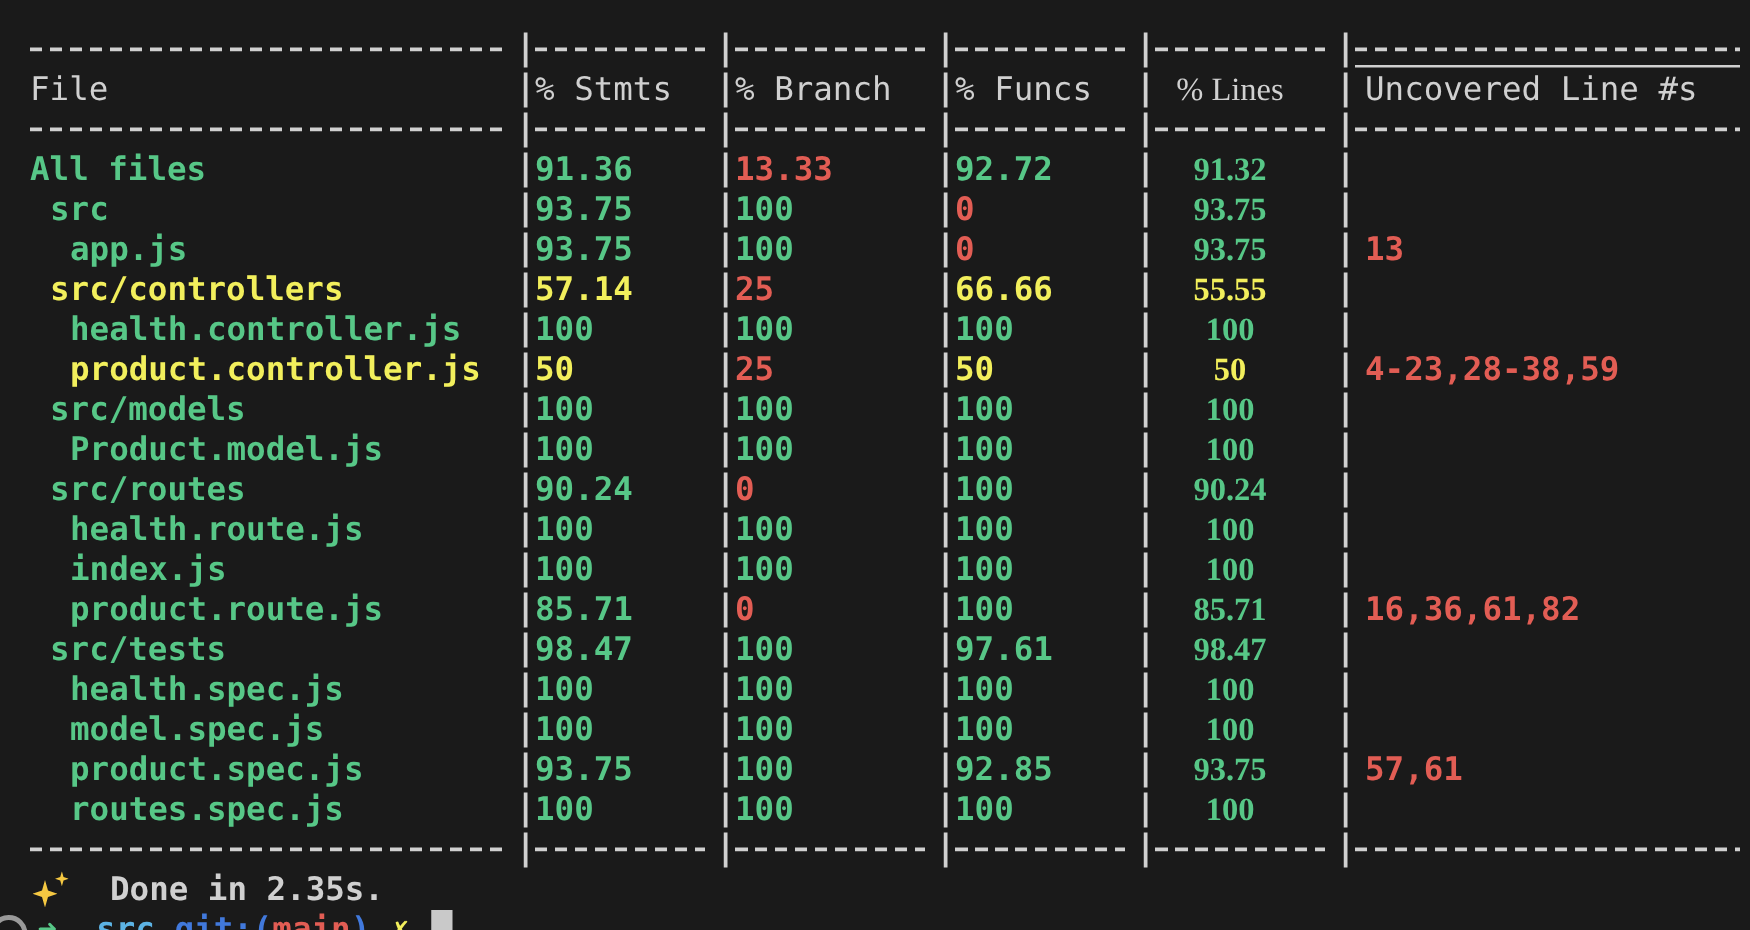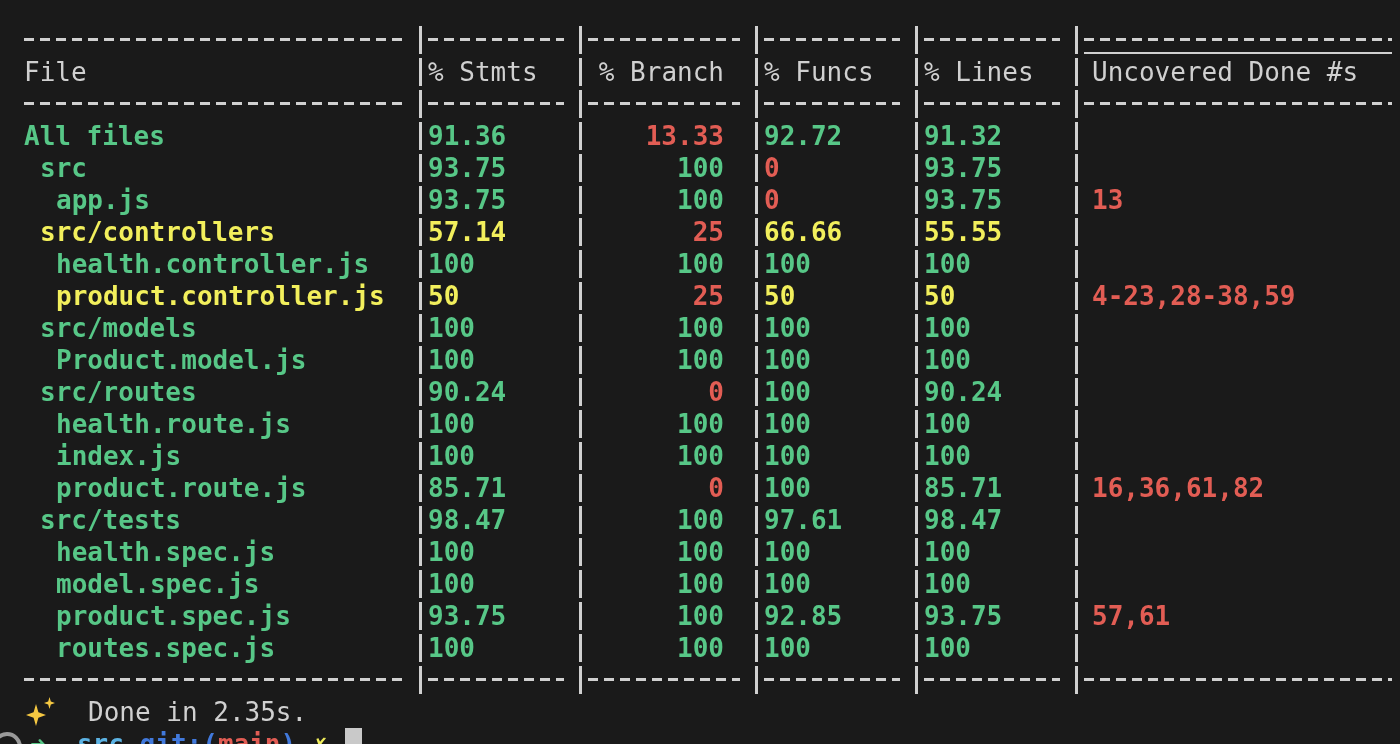--- a/index.html
+++ b/index.html
@@ -11,41 +11,41 @@
   }
   .terminal{
     position:relative;width:1400px;height:744px;
     padding:24px 0 0 24px;box-sizing:border-box;
   }
   .row{display:flex;height:32px;line-height:32px;font-weight:700;white-space:pre;}
   .hdr .cellv{font-weight:400;color:var(--grey);}
   
   .c-file{width:388px;box-sizing:border-box;overflow:hidden;}
   .c-stmts{width:144px;padding-right:24px;box-sizing:border-box;}
-  .c-branch{width:160px;text-align:right;padding-right:24px;box-sizing:border-box;}
+  .c-branch{width:160px;text-align:left;padding-right:24px;box-sizing:border-box;}
   .c-funcs{width:144px;text-align:left;padding-right:24px;box-sizing:border-box;}
-  .c-lines{width:144px;text-align:left;padding-right:24px;box-sizing:border-box;}
+  .c-lines{width:144px;text-align:center;padding-right:24px;box-sizing:border-box;font-family:Liberation Serif, serif;}
   .c-unc{flex:1;padding-left:8px;box-sizing:border-box;overflow:hidden;}
   .c-file.hcell{padding-left:0;}
   
   .pipe{width:16px;display:flex;justify-content:center;align-items:center;}
   .pipe::before{content:"";width:3px;height:28px;background:var(--grey);}
   
   .bcell{position:relative;}
   .dash{position:absolute;left:0;right:8px;top:14px;height:3px;
     background:repeating-linear-gradient(90deg,var(--grey) 0 10px,transparent 10px 16px);}
   .solid2{position:absolute;left:0;right:8px;top:28px;height:2px;background:var(--grey);}
   
   .t-green{color:var(--green);}
   .t-yellow{color:var(--yellow);}
   .t-red{color:var(--red);}
   .t-cyan{color:var(--cyan);}
   .t-blue{color:var(--blue);}
   
-  .done-row{display:flex;height:32px;line-height:32px;color:var(--grey);font-weight:400;align-items:flex-end;}
+  .done-row{display:flex;height:32px;line-height:32px;color:var(--grey);font-weight:700;align-items:flex-end;}
   .sparkle-slot{position:relative;width:64px;height:32px;}
   .star{position:absolute;background:var(--gold);
     clip-path:polygon(50% 0,62% 38%,100% 50%,62% 62%,50% 100%,38% 62%,0 50%,38% 38%);}
   .star-big{width:20px;height:22px;left:2px;top:8px;}
   .star-small{width:11px;height:12px;left:20px;top:1px;}
   .prompt-row{display:flex;height:32px;line-height:32px;font-weight:700;white-space:pre;position:relative;}
   .half-circle{position:absolute;left:-32px;top:4px;width:22px;height:22px;border:4px solid #9a9a9a;
     border-radius:50%;background:transparent;}
   .cursor{display:inline-block;width:17px;height:25px;background:#c9c9c9;margin-left:2px;vertical-align:middle;margin-bottom:3px;}
 </style>
@@ -62,21 +62,21 @@
     <div class="c-file hcell cellv">File</div>
     <div class="pipe"></div>
     <div class="c-stmts cellv">% Stmts</div>
     <div class="pipe"></div>
     <div class="c-branch cellv">% Branch</div>
     <div class="pipe"></div>
     <div class="c-funcs cellv">% Funcs</div>
     <div class="pipe"></div>
     <div class="c-lines cellv">% Lines</div>
     <div class="pipe"></div>
-    <div class="c-unc cellv">Uncovered Done #s</div>
+    <div class="c-unc cellv">Uncovered Line #s</div>
   </div>
 
   <div id="border-mid">
       <div class="row"><div class="c-file bcell"><div class="dash"></div></div><div class="pipe"></div><div class="c-stmts bcell"><div class="dash"></div></div><div class="pipe"></div><div class="c-branch bcell"><div class="dash"></div></div><div class="pipe"></div><div class="c-funcs bcell"><div class="dash"></div></div><div class="pipe"></div><div class="c-lines bcell"><div class="dash"></div></div><div class="pipe"></div><div class="c-unc bcell"><div class="dash"></div></div></div>
     </div>
 
   <div id="rows">
       <div class="row"><div class="c-file t-green" style="padding-left: 0px;">All files</div><div class="pipe"></div><div class="c-stmts t-green">91.36</div><div class="pipe"></div><div class="c-branch t-red">13.33</div><div class="pipe"></div><div class="c-funcs t-green">92.72</div><div class="pipe"></div><div class="c-lines t-green">91.32</div><div class="pipe"></div><div class="c-unc t-red"></div></div>
       <div class="row"><div class="c-file t-green" style="padding-left: 16px;">src</div><div class="pipe"></div><div class="c-stmts t-green">93.75</div><div class="pipe"></div><div class="c-branch t-green">100</div><div class="pipe"></div><div class="c-funcs t-red">0</div><div class="pipe"></div><div class="c-lines t-green">93.75</div><div class="pipe"></div><div class="c-unc t-red"></div></div>
       <div class="row"><div class="c-file t-green" style="padding-left: 32px;">app.js</div><div class="pipe"></div><div class="c-stmts t-green">93.75</div><div class="pipe"></div><div class="c-branch t-green">100</div><div class="pipe"></div><div class="c-funcs t-red">0</div><div class="pipe"></div><div class="c-lines t-green">93.75</div><div class="pipe"></div><div class="c-unc t-red">13</div></div>

